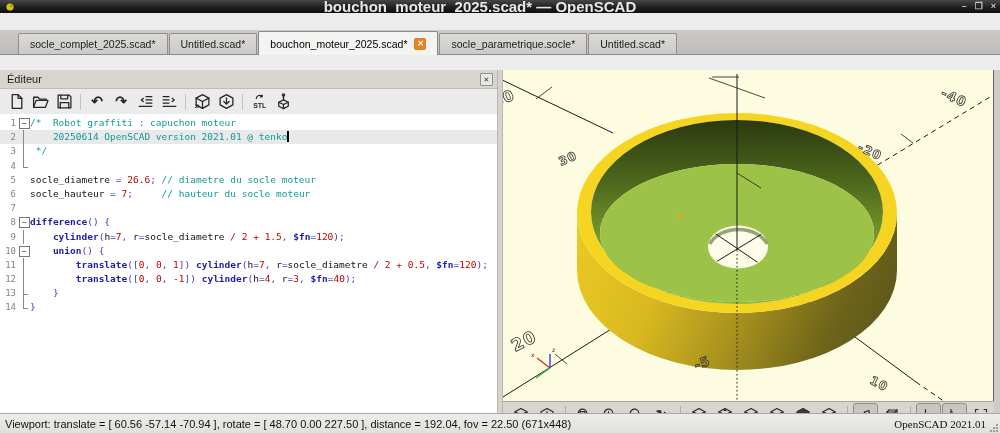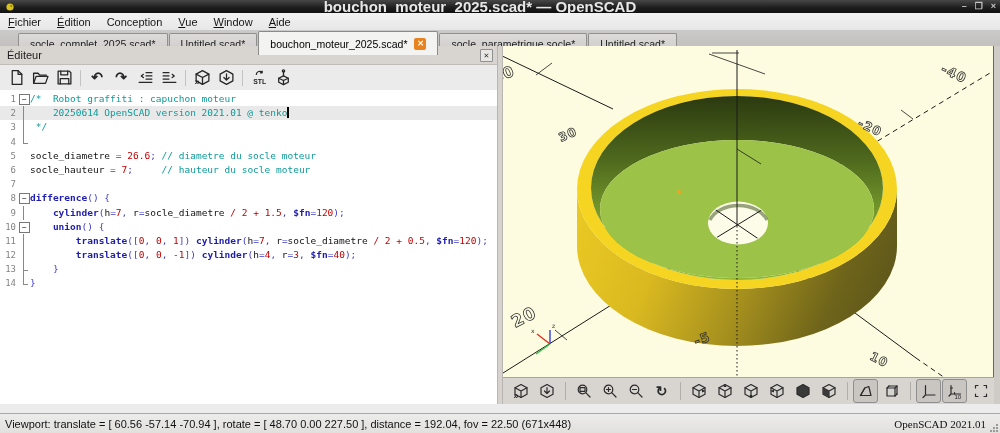--- a/index.html
+++ b/index.html
@@ -26,21 +26,21 @@
     background:linear-gradient(#cbcac8,#bdbcba);border-bottom:1px solid #8a8a8a;
     display:flex;align-items:flex-end;padding-left:18px;box-sizing:border-box;}
   .tab{height:20px;display:flex;align-items:center;padding:0 11px;font-size:10.5px;color:#222;
     background:linear-gradient(#dcdbd9,#cbcac8);border:1px solid #908f8d;border-bottom:none;
     border-radius:2px 2px 0 0;margin-right:1px;white-space:nowrap;}
   .tab.active{height:23px;background:#f3f3f2;color:#000;position:relative;z-index:2;
     margin-bottom:-1px;border-color:#8a8a8a;}
   .tab-close{width:12px;height:12px;margin-left:7px;background:#e8821e;border-radius:2px;
     color:#fff;font-size:8px;font-weight:bold;line-height:12px;text-align:center;}
   
-  #main{position:absolute;left:0;top:46px;width:1000px;height:358px;}
+  #main{position:absolute;left:0;top:70px;width:1000px;height:358px;}
   #editor-panel{position:absolute;left:0;top:0;width:497px;height:358px;background:#fff;}
   #editor-header{height:18px;background:#d8d5d1;border-bottom:1px solid #c0bdb9;
     display:flex;align-items:center;font-size:11px;color:#1c1c1c;}
   #editor-header .ph-title{padding-left:7px;flex:1;}
   #editor-close{width:11px;height:11px;border:1px solid #8f8f8f;background:#e9e7e4;color:#333;
     font-size:7px;line-height:11px;text-align:center;margin-right:4px;border-radius:1px;}
   #editor-toolbar{height:25px;background:#ebebeb;border-bottom:1px solid #d2d2d2;
     display:flex;align-items:center;padding-left:4px;}
   .tbtn{width:24px;height:21px;display:flex;align-items:center;justify-content:center;border-radius:2px;}
   .tico{width:17px;height:17px;stroke:#262626;fill:none;stroke-width:1.2;
@@ -109,28 +109,20 @@
         <circle cx="5.2" cy="3" r="1.1" fill="#8a7a10"></circle>
     </svg>
     <div id="title-text">bouchon_moteur_2025.scad* — OpenSCAD</div>
     <div id="win-controls">
       <span>–</span>
       <span>❒</span>
       <span>×</span>
     </div>
   </div>
 
-  <div id="menubar">
-      <span class="menu-item accel">Fichier</span>
-      <span class="menu-item accel">Édition</span>
-      <span class="menu-item">Conception</span>
-      <span class="menu-item accel">Vue</span>
-      <span class="menu-item accel">Window</span>
-      <span class="menu-item accel">Aide</span>
-    </div>
 
   <div id="tabbar">
       <div class="tab">
         <span>socle_complet_2025.scad*</span>
       </div>
       <div class="tab">
         <span>Untitled.scad*</span>
       </div>
       <div class="tab active">
         <span>bouchon_moteur_2025.scad*</span>

